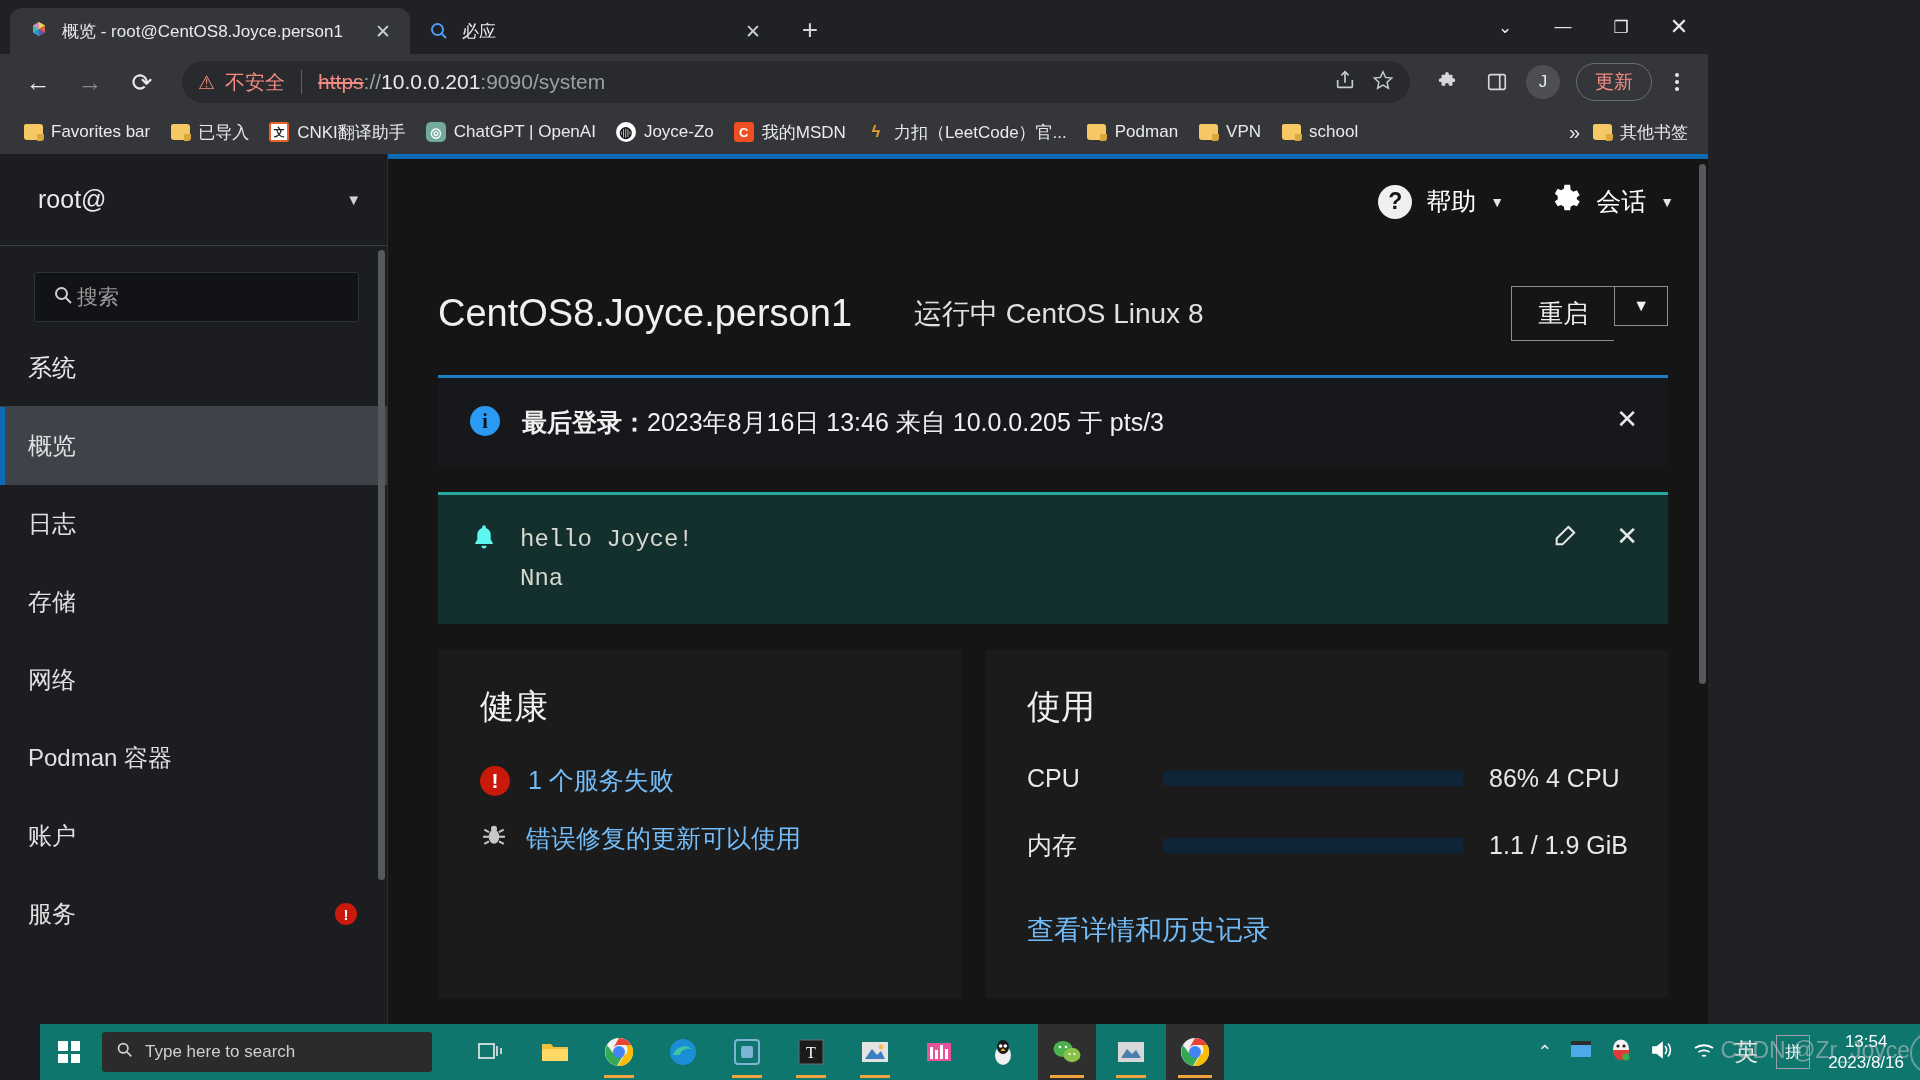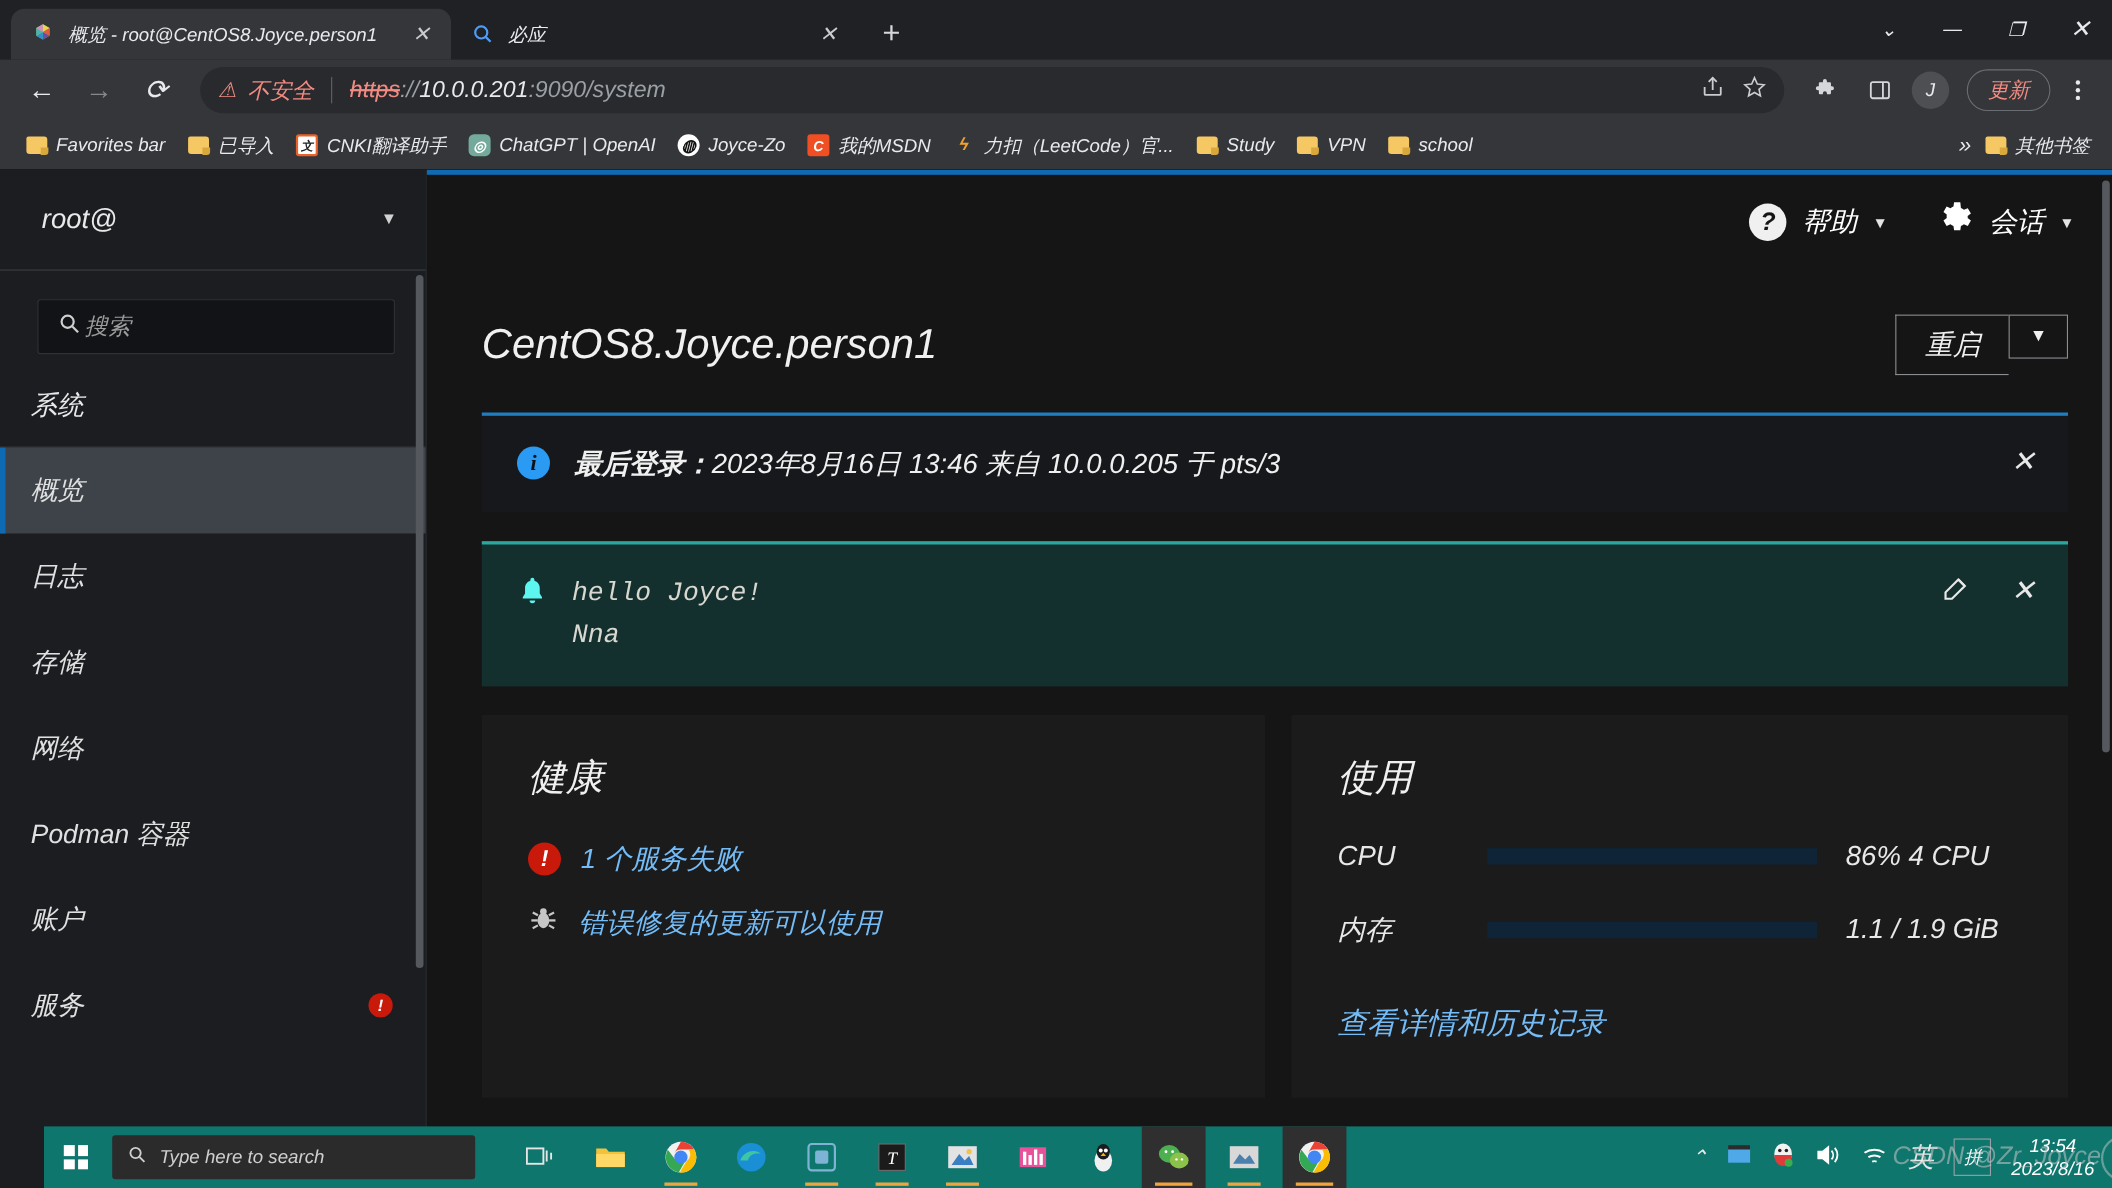--- a/index.html
+++ b/index.html
@@ -4,21 +4,21 @@
 <style>
   * { box-sizing: border-box; margin: 0; padding: 0; }
   html, body {
     width: 1920px; height: 1080px;
     overflow: hidden;
     background: #202124;
     font-family: "Liberation Sans", sans-serif;
   }
 
   
-  .browser { width: 1920px; height: 1080px; display: flex; flex-direction: column; background:#202124;font-style:italic; }
+  .browser { width: 1708px; height: 1080px; display: flex; flex-direction: column; background:#202124; }
 
   .tabstrip {
     height: 54px; background:#202124; display:flex; align-items:flex-end;
     padding-left: 10px; position: relative;
   }
   .tab {
     height: 46px; display:flex; align-items:center; gap:12px;
     padding: 0 14px 0 18px; border-radius: 12px 12px 0 0;
     color:#e8eaed; font-size:17px; position:relative; min-width:0;
   }
@@ -291,21 +291,21 @@
       <span>我的MSDN</span>
     </div>
     <div class="bm">
       <span class="bm-ico" style="color:#f0a030;font-size:16px;">ϟ</span>
       <span>力扣（LeetCode）官...</span>
     </div>
     <div class="bm">
       <span class="bm-ico">
           <span class="folder-ico"></span>
         </span>
-      <span>Study</span>
+      <span>Podman</span>
     </div>
     <div class="bm">
       <span class="bm-ico">
           <span class="folder-ico"></span>
         </span>
       <span>VPN</span>
     </div>
     <div class="bm">
       <span class="bm-ico">
           <span class="folder-ico"></span>
@@ -389,20 +389,21 @@
             </svg>
           </span>
           <span>会话</span>
           <span class="hdr-caret">▼</span>
         </div>
       </div>
 
       <div class="page-body">
         <div class="title-row">
           <span class="page-title">CentOS8.Joyce.person1</span>
+          <span class="page-subtitle">运行中 CentOS Linux 8</span>
           <div class="restart-group">
             <div class="restart-btn">重启</div>
             <div class="restart-caret">▼</div>
           </div>
         </div>
 
         <div class="alert alert-info">
           <span class="alert-ico">
               <span class="ico-info">i</span>
             </span>

